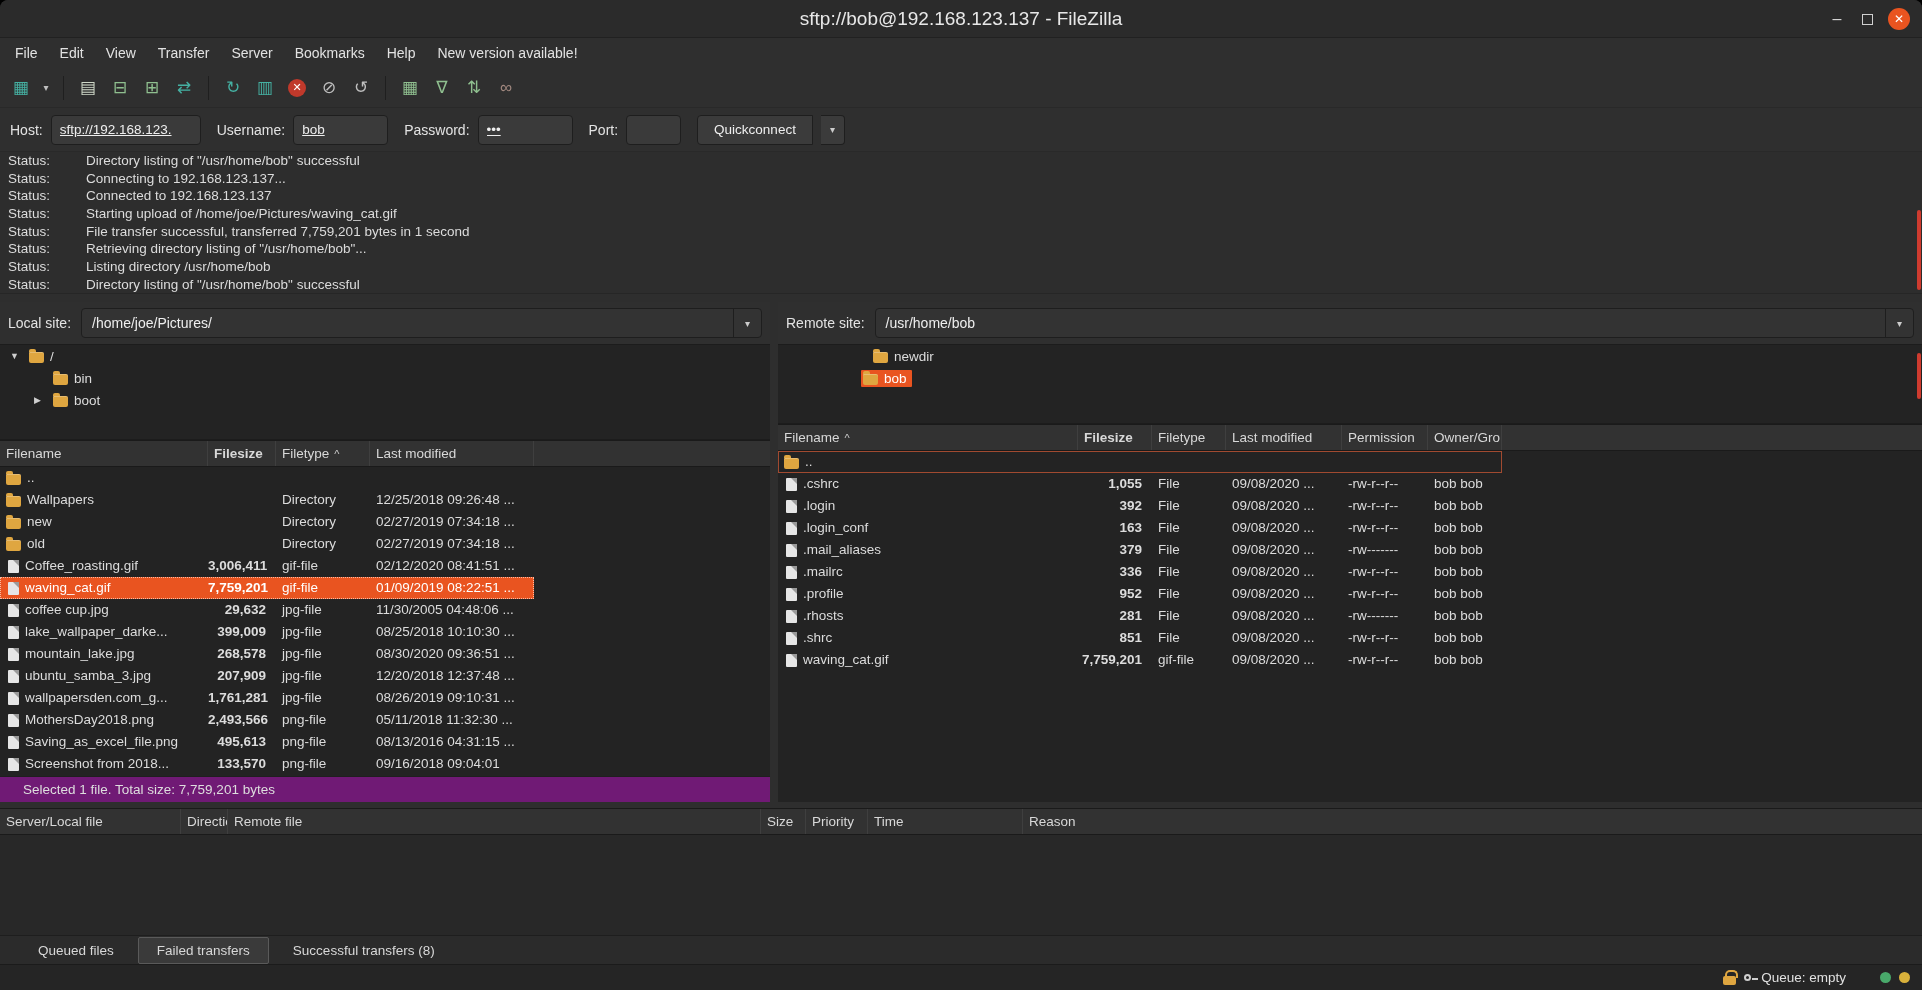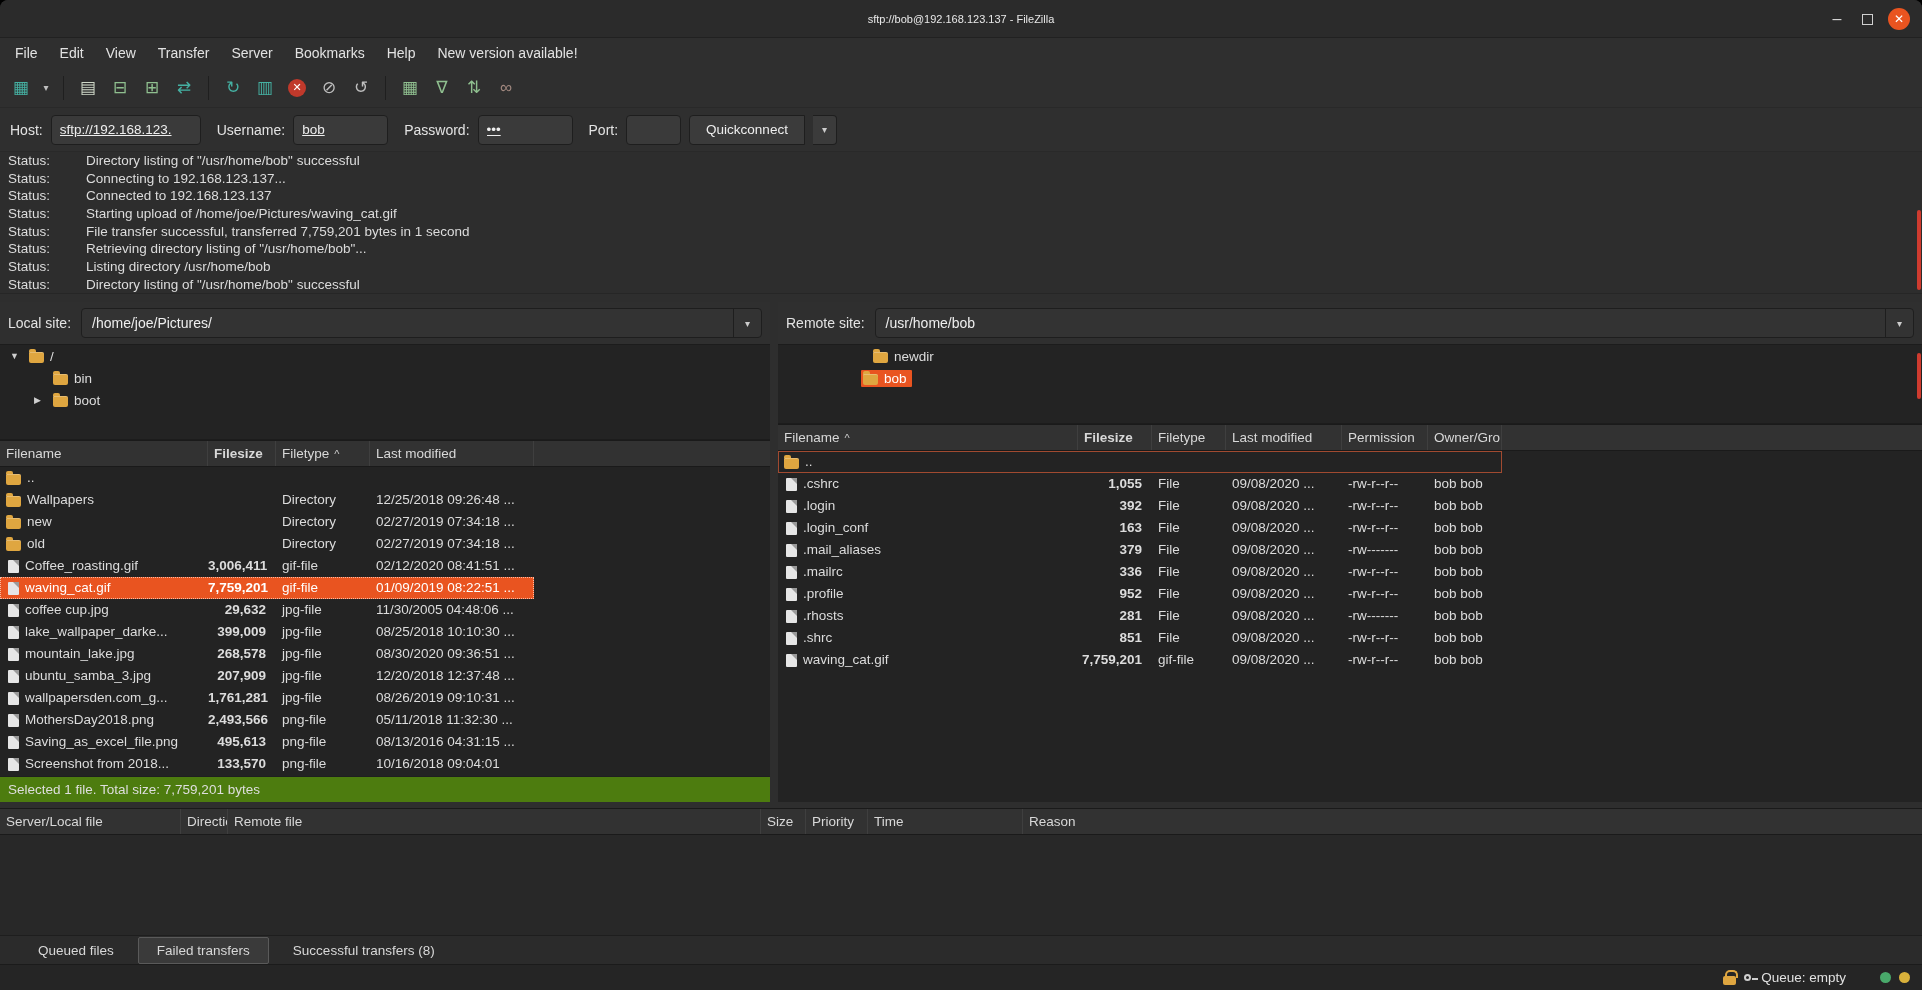--- a/index.html
+++ b/index.html
@@ -5,21 +5,21 @@
   html,body{margin:0;padding:0;background:#000;}
   *{box-sizing:border-box;}
   .win{
     width:1922px;height:990px;display:flex;flex-direction:column;overflow:hidden;
     background:#2f2f2f;color:#dcdcdc;
     font-family:"Liberation Sans", sans-serif;font-size:13.5px;
     border-radius:8px 8px 0 0;
   }
   
   .titlebar{height:38px;flex:none;background:#2b2b2b;position:relative;border-bottom:1px solid #212121;border-radius:8px 8px 0 0;}
-  .title{position:absolute;left:0;right:0;top:0;height:38px;line-height:38px;text-align:center;color:#e8e8e8;font-size:11px;}
+  .title{position:absolute;left:0;right:0;top:0;height:38px;line-height:38px;text-align:center;color:#e8e8e8;font-size:19px;}
   .controls{position:absolute;right:12px;top:0;height:38px;display:flex;align-items:center;gap:15px;}
   .wc{display:flex;align-items:center;justify-content:center;cursor:default;}
   .wc.min{width:20px;height:20px;color:#d8d8d8;font-size:16px;}
   .maxbox{width:11px;height:11px;border:1px solid #d0d0d0;display:inline-block;}
   .wc.close{width:22px;height:22px;border-radius:50%;background:#e95420;color:#fff;font-size:12px;}
   
   .menubar{height:30px;flex:none;display:flex;align-items:center;padding-left:4px;background:#2f2f2f;}
   .menu-item{padding:0 11px;height:30px;line-height:30px;color:#e2e2e2;font-size:14px;}
   
   .toolbar{height:40px;flex:none;display:flex;align-items:center;padding-left:6px;gap:2px;border-bottom:1px solid #292929;}
@@ -28,21 +28,21 @@
   .tb-ic{font-size:17px;line-height:1;}
   .tb-ic.sm{font-size:10px;}
   .c-teal{color:#45b0a2}.c-green{color:#8fbf8f}.c-paper{color:#cfd8c8}.c-gray{color:#bfbfbf}.c-brown{color:#a1887f}
   .tb-ic.redcircle{width:18px;height:18px;border-radius:50%;background:#c0392b;color:#fff;font-size:11px;display:flex;align-items:center;justify-content:center;}
   .tsep{width:1px;height:24px;background:#1f1f1f;margin:0 7px;flex:none;}
   
   .quickbar{height:44px;flex:none;display:flex;align-items:center;padding-left:10px;gap:8px;border-bottom:1px solid #292929;}
   .qlabel{color:#e3e3e3;font-size:14px;margin-left:8px;}
   .qinput{height:30px;background:#3a3a3a;border:1px solid #1e1e1e;border-radius:4px;color:#eee;font-size:13.5px;padding:0 8px;font-family:"Liberation Sans",sans-serif;text-decoration:underline;}
   .qinput.host{width:150px}.qinput.user{width:95px}.qinput.pass{width:95px}.qinput.port{width:55px}
-  .qc-btn{height:30px;background:#3b3b3b;border:1px solid #1e1e1e;border-radius:4px 0 0 4px;color:#eee;font-size:13.5px;padding:0 16px;font-family:"Liberation Sans",sans-serif;}
+  .qc-btn{height:30px;margin-left:8px;background:#3b3b3b;border:1px solid #1e1e1e;border-radius:4px 0 0 4px;color:#eee;font-size:13.5px;padding:0 16px;font-family:"Liberation Sans",sans-serif;}
   .qc-dd{height:30px;width:24px;background:#3b3b3b;border:1px solid #1e1e1e;border-left:none;border-radius:0 4px 4px 0;color:#ccc;font-size:10px;padding:0;}
   
   .log{height:142px;flex:none;position:relative;overflow:hidden;border-bottom:1px solid #262626;background:#2d2d2d;}
   .log-row{display:flex;height:17.7px;line-height:17.7px;white-space:nowrap;}
   .log-label{width:86px;flex:none;padding-left:8px;color:#dcdcdc;}
   .log-msg{color:#dcdcdc;}
   .vscroll.red{position:absolute;right:1px;width:4px;background:#cf3b2f;border-radius:2px;}
   .log .vscroll.red{top:58px;height:80px;}
   .gap{height:8px;flex:none;background:#2e2e2e;}
   .gap2{height:6px;flex:none;background:#2e2e2e;}
@@ -85,21 +85,21 @@
   .ct{margin-left:6px;}
   .c-size{text-align:right;padding-right:10px;font-weight:bold;}
   .c-type,.c-mod,.c-perm,.c-owner{padding-left:6px;}
   .local .c-name{width:208px}.local .c-size{width:68px}.local .c-type{width:94px}.local .c-mod{width:164px}
   .remote .c-name{width:300px}.remote .c-size{width:74px}.remote .c-type{width:74px}.remote .c-mod{width:116px}.remote .c-perm{width:86px}.remote .c-owner{width:74px}
   .local .lr{width:534px;}
   .remote .lr{width:724px;}
   .lr.selected{background:#e95420;color:#fff;outline:1px dotted rgba(255,225,210,.75);outline-offset:-1px;}
   .lr.selected .ct,.lr.selected .c{color:#fff;}
   .lr.focused{outline:1px solid #a14a30;outline-offset:-1px;}
-  .pane-status{height:26px;flex:none;background:#4d7c0f;border-top:1px solid #1f1f1f;line-height:25px;padding-left:8px;color:#dedede;white-space:nowrap;overflow:hidden;}
+  .pane-status{height:26px;flex:none;background:#701a75;border-top:1px solid #1f1f1f;line-height:25px;padding-left:23px;color:#dedede;white-space:nowrap;overflow:hidden;}
   
   .queue-hdr{height:27px;flex:none;display:flex;background:#323232;border-top:1px solid #1a1a1a;border-bottom:1px solid #1a1a1a;}
   .queue-hdr .hc{height:100%;}
   .q1{width:181px}.q2{width:47px}.q3{width:533px}.q4{width:45px}.q5{width:62px}.q6{width:155px}.q7{flex:1;border-right:none;}
   .queue-body{height:100px;flex:none;background:#282828;}
   .tabbar{height:29px;flex:none;display:flex;align-items:center;background:#2b2b2b;border-top:1px solid #1e1e1e;padding-left:20px;gap:6px;}
   .tab{padding:0 18px;height:27px;line-height:27px;color:#d8d8d8;white-space:nowrap;}
   .tab.active{background:#3a3a3a;border:1px solid #5a5a5a;line-height:25px;border-radius:2px;}
   
   .statusbar{height:26px;flex:none;background:#252525;border-top:1px solid #1b1b1b;display:flex;align-items:center;justify-content:flex-end;padding-right:12px;gap:8px;}
@@ -448,21 +448,21 @@
               <span class="c c-mod">08/13/2016 04:31:15 ...</span>
             </div>
 
             <div class="lr">
               <span class="c c-name">
                 <span class="ic file"></span>
                 <span class="ct">Screenshot from 2018...</span>
               </span>
               <span class="c c-size">133,570</span>
               <span class="c c-type">png-file</span>
-              <span class="c c-mod">10/16/2018 09:04:01</span>
+              <span class="c c-mod">09/16/2018 09:04:01</span>
             </div>
           </div>
       </div>
       <div class="pane-status">Selected 1 file. Total size: 7,759,201 bytes</div>
     </div>
 
     <div class="vsplit"></div>
 
     <div class="pane remote">
       <div class="site-row">

